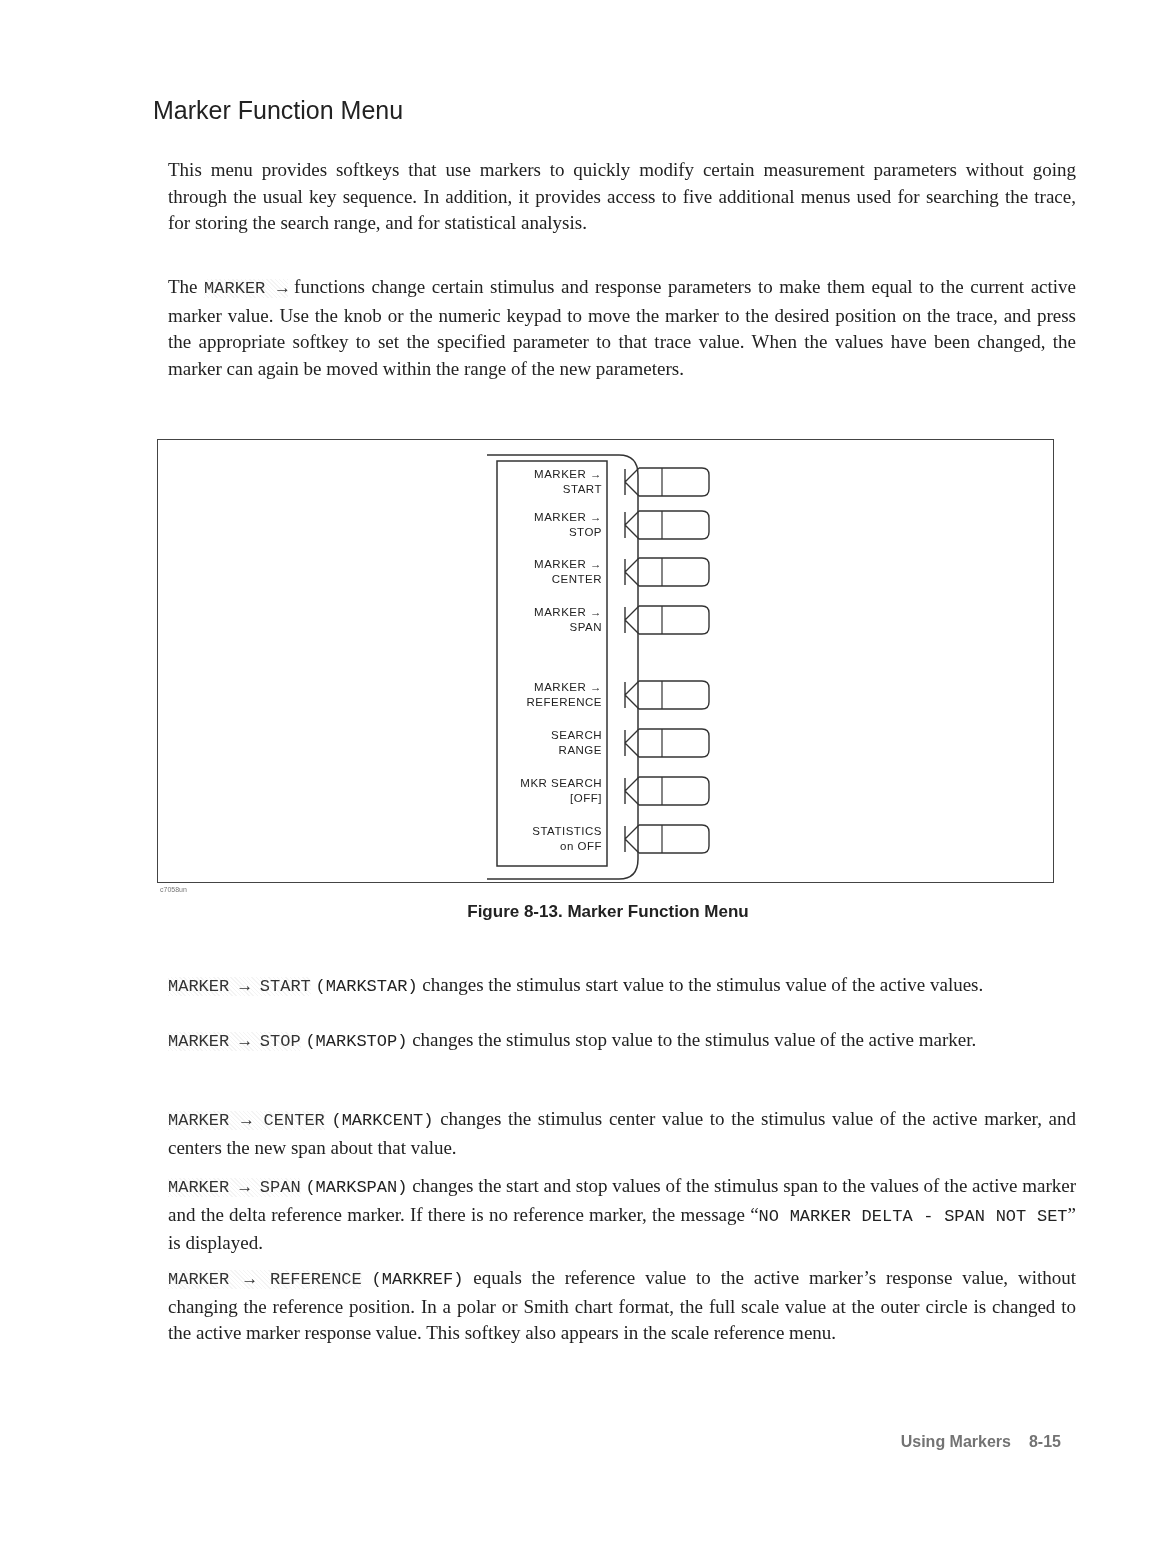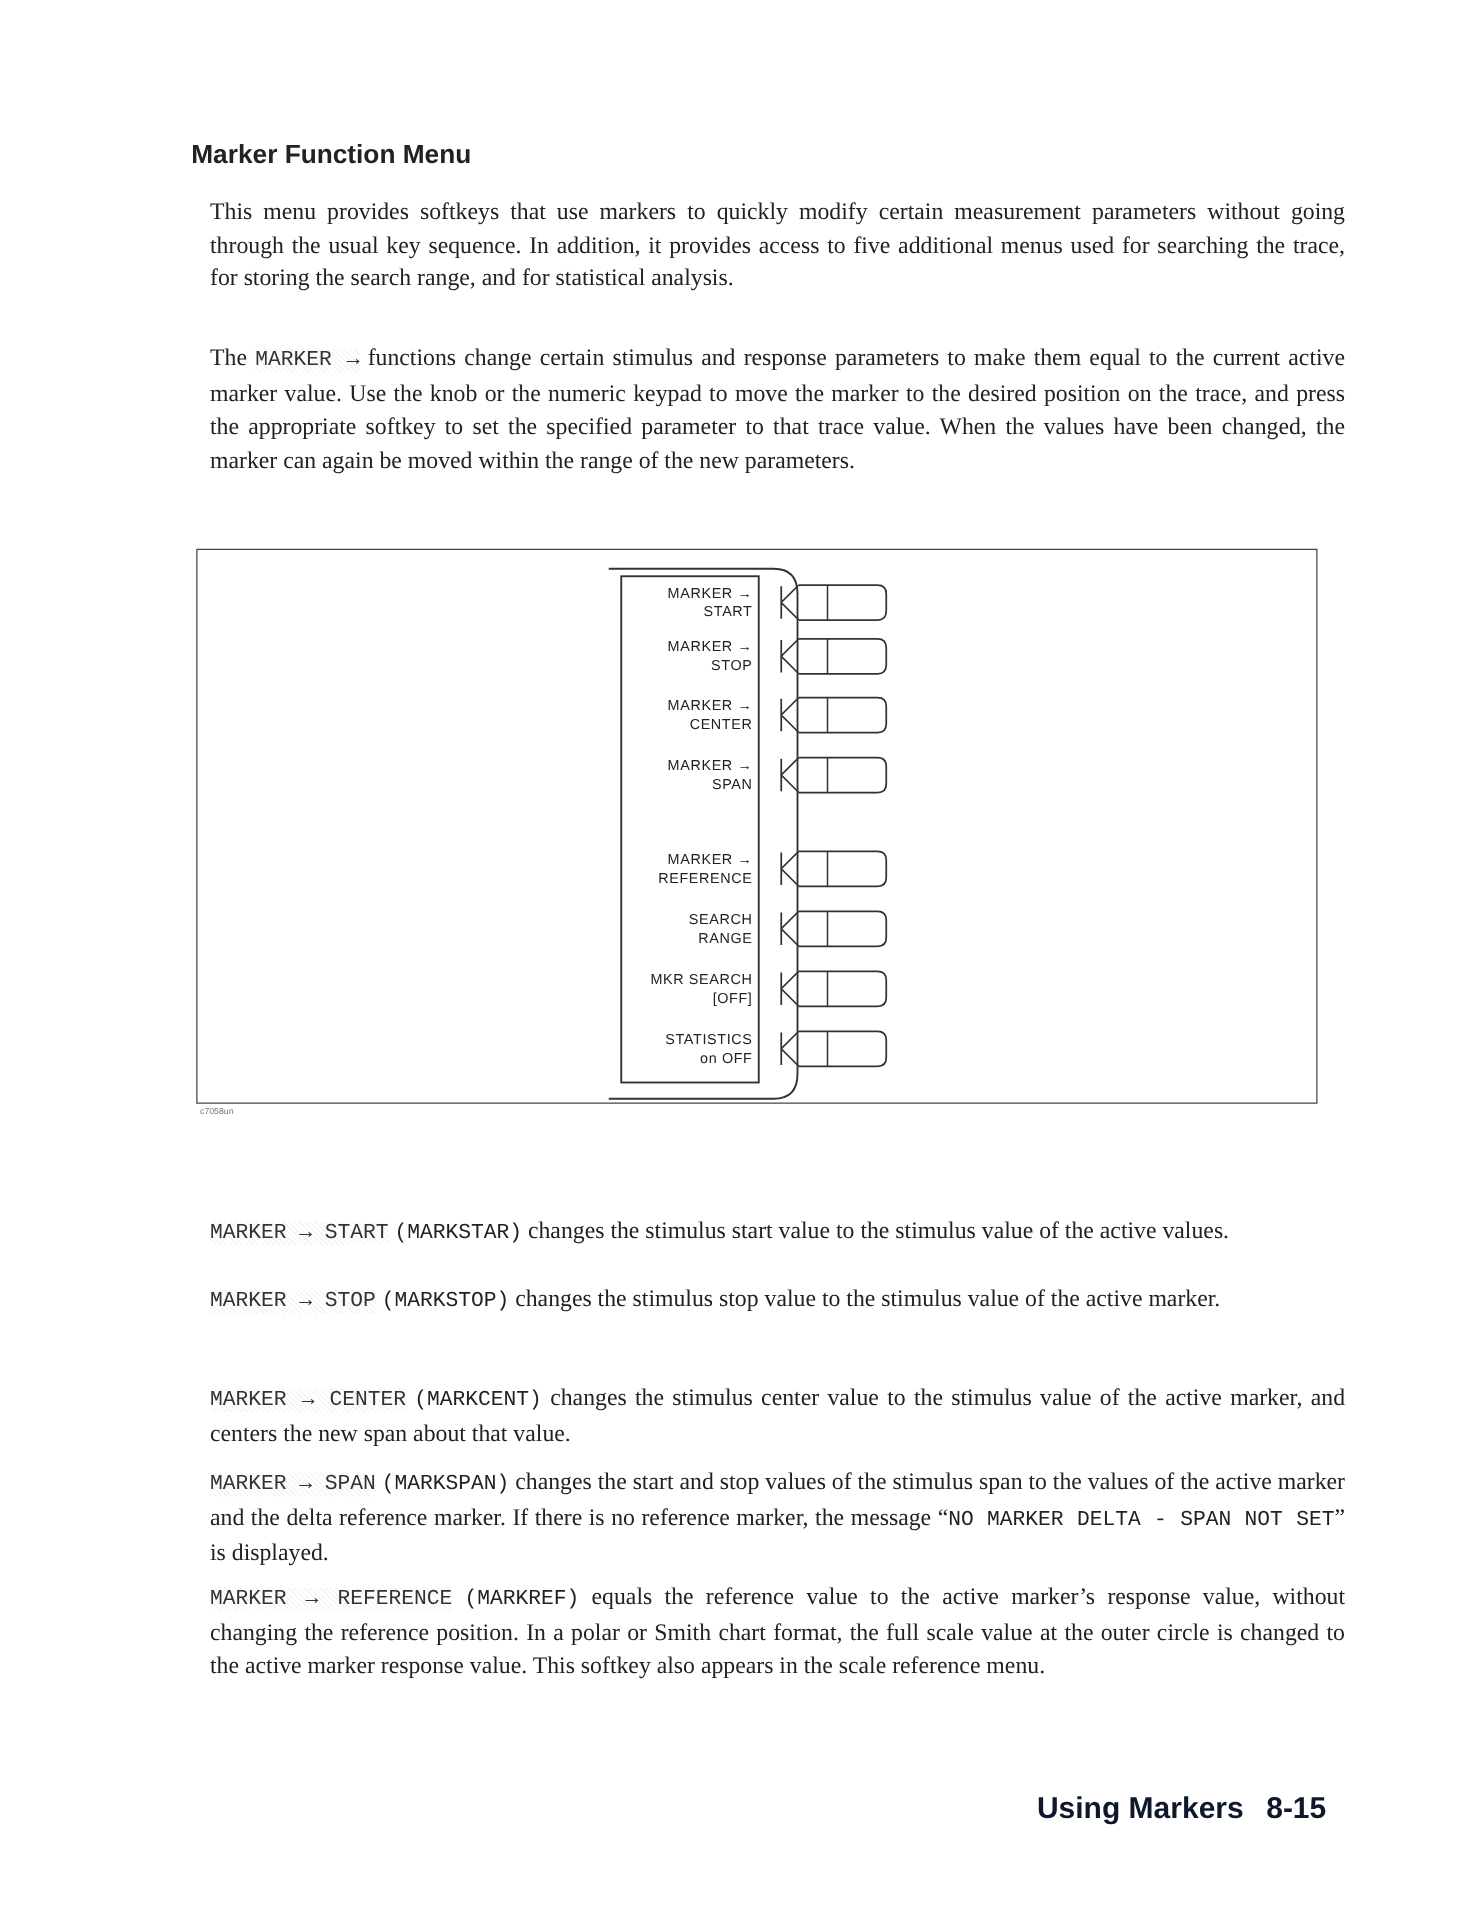--- a/index.html
+++ b/index.html
@@ -3,23 +3,23 @@
   <meta charset="utf-8">
   <style>
     html, body { margin: 0; padding: 0; background: #ffffff; }
     body {
       width: 1176px; height: 1544px; position: relative; overflow: hidden;
       color: #1a1a1a;
       font-family: "Liberation Serif", "DejaVu Serif", serif;
     }
     .page { position: absolute; left: 0; top: 0; width: 1176px; height: 1544px; }
     .heading {
-      position: absolute; left: 153px; top: 112px;
+      position: absolute; left: 153px; top: 96px;
       font-family: "Liberation Sans", "DejaVu Sans", sans-serif;
-      font-weight: bold; font-size: 21px; color: #222;
+      font-weight: normal; font-size: 25px; color: #222;
     }
     .para {
       position: absolute; left: 153px; width: 908px;
       font-size: 19px; line-height: 26.5px; color: #222;
       text-align: justify; margin: 15px;
     }
     .key {
       font-family: "Liberation Mono", "DejaVu Sans Mono", monospace;
       font-size: 17px; color: #333;
       background: repeating-linear-gradient(45deg, #f4f4f4 0 1px, #ffffff 1px 3px);
@@ -43,21 +43,21 @@
       font-weight: bold; font-size: 17px; color: #222;
       padding-left: 40px; box-sizing: border-box;
     }
     .softkey-label {
       font-family: "Liberation Sans", "DejaVu Sans", sans-serif;
       font-size: 11.5px; fill: #222; letter-spacing: 0.5px;
     }
     .footer {
       position: absolute; right: 115px; top: 1433px;
       font-family: "Liberation Sans", "DejaVu Sans", sans-serif;
-      font-weight: bold; font-size: 24px; color: #0f172a;
+      font-weight: bold; font-size: 16px; color: #737373;
     }
     .footer .pg { margin-left: 18px; }
   </style>
 </head>
 <body>
 
 <div class="page">
 
   <div class="heading">Marker Function Menu</div>
 
@@ -123,20 +123,21 @@
         <g>
           <text x="445" y="396" text-anchor="end" class="softkey-label">STATISTICS</text>
           <text x="445" y="411" text-anchor="end" class="softkey-label">on OFF</text>
           <path d="M468 387 L468 413 M482 386 L468 400 L482 414" fill="none" stroke="#333" stroke-width="1.4"></path>
           <path d="M482 386 L545 386 Q552 386 552 393 L552 407 Q552 414 545 414 L482 414" fill="none" stroke="#333" stroke-width="1.4"></path>
           <line x1="505" x2="505" y1="386" y2="414" stroke="#333" stroke-width="1.2"></line>
         </g>
       </g>
   </svg>
   <div class="fig-id">c7058un</div>
+  <div class="caption">Figure 8-13. Marker Function Menu</div>
 
   <p class="para" style="top:957px;"><span class="key">MARKER → START</span> <span class="mnem">(MARKSTAR)</span><span> changes the stimulus start value to the stimulus value of the active values.</span></p>
 
   <p class="para" style="top:1012px;"><span class="key">MARKER → STOP</span> <span class="mnem">(MARKSTOP)</span><span> changes the stimulus stop value to the stimulus value of the active marker.</span></p>
 
   <p class="para" style="top:1091px;"><span class="key">MARKER → CENTER</span> <span class="mnem">(MARKCENT)</span><span> changes the stimulus center value to the stimulus value of the active marker, and centers the new span about that value.</span></p>
 
   <p class="para" style="top:1158px;"><span class="key">MARKER → SPAN</span> <span class="mnem">(MARKSPAN)</span><span> changes the start and stop values of the stimulus span to the values of the active marker and the delta reference marker. If there is no reference marker, the message “</span><span class="mnem">NO MARKER DELTA - SPAN NOT SET</span><span>” is displayed.</span></p>
 
   <p class="para" style="top:1250px;"><span class="key">MARKER → REFERENCE</span> <span class="mnem">(MARKREF)</span><span> equals the reference value to the active marker’s response value, without changing the reference position. In a polar or Smith chart format, the full scale value at the outer circle is changed to the active marker response value. This softkey also appears in the scale reference menu.</span></p>

